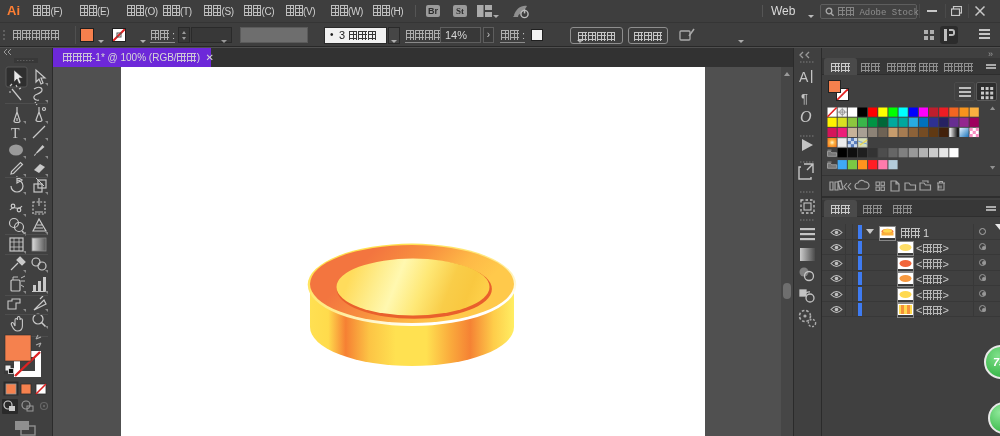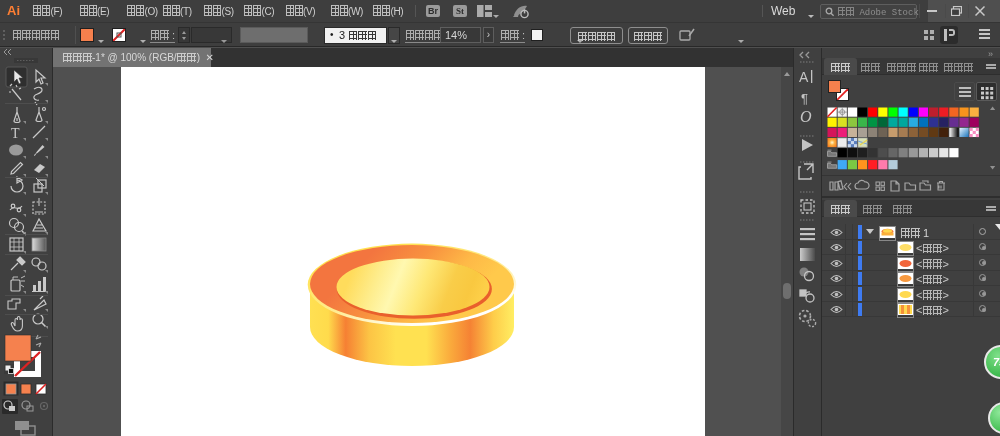--- a/index.html
+++ b/index.html
@@ -12,21 +12,21 @@
 .hz.s{width:9px;height:9.5px;}
 .menu{white-space:nowrap;font-size:10px;letter-spacing:-0.4px;}
 .menu .hz{width:8px;height:11px;}
 #ctrlbar .hz{width:8.5px;height:10px;}
 #ctrlbar .hz.s{width:8.5px;height:9px;}
 .caret{display:inline-block;width:7px;height:4px;position:relative;}
 .caret:before{content:"";position:absolute;left:0;top:0;border:3.5px solid transparent;border-top-color:currentColor;border-bottom:0;}
 </style></head>
 <body>
 
-<div class="abs" id="topbar" style="left:0;top:0;width:928px;height:22px;background:#3E3E3E;color:#CFCFCF;font-size:11px;">
+<div class="abs" id="topbar" style="left:0;top:0;width:1000px;height:22px;background:#3E3E3E;color:#CFCFCF;font-size:11px;">
  <div class="abs" style="left:7px;top:3px;font-size:13px;font-weight:bold;color:#FF7F33;">Ai</div>
  <div class="abs menu" style="left:32.5px;top:5px;"><span class="hz"></span><span class="hz"></span>(F)</div>
  <div class="abs menu" style="left:79px;top:5px;"><span class="hz"></span><span class="hz"></span>(E)</div>
  <div class="abs menu" style="left:126.5px;top:5px;"><span class="hz"></span><span class="hz"></span>(O)</div>
  <div class="abs menu" style="left:162px;top:5px;"><span class="hz"></span><span class="hz"></span>(T)</div>
  <div class="abs menu" style="left:203.5px;top:5px;"><span class="hz"></span><span class="hz"></span>(S)</div>
  <div class="abs menu" style="left:243.5px;top:5px;"><span class="hz"></span><span class="hz"></span>(C)</div>
  <div class="abs menu" style="left:285px;top:5px;"><span class="hz"></span><span class="hz"></span>(V)</div>
  <div class="abs menu" style="left:330px;top:5px;"><span class="hz"></span><span class="hz"></span>(W)</div>
  <div class="abs menu" style="left:372.5px;top:5px;"><span class="hz"></span><span class="hz"></span>(H)</div>
@@ -222,21 +222,21 @@
   <circle cx="44" cy="358" r="3.5" fill="none" stroke="#666" stroke-width="1.2"></circle>
         <circle cx="44" cy="358" r="1.2" fill="#666"></circle>
 
   <rect x="15" y="373" width="14" height="9" fill="#8F8F8F"></rect>
   <rect x="21" y="378" width="14" height="9" fill="none" stroke="#8F8F8F" stroke-width="1.4"></rect>
  </g>
 </svg>
 </div>
 
 <div class="abs" id="tabbar" style="left:53px;top:48px;width:740px;height:19px;background:#323232;">
- <div class="abs" style="left:0;top:0;width:158px;height:19px;background:#737373;color:#D8D8D8;font-size:10px;line-height:19px;padding-left:9px;white-space:nowrap;">
+ <div class="abs" style="left:0;top:0;width:158px;height:19px;background:#6d28d9;color:#D8D8D8;font-size:10px;line-height:19px;padding-left:9px;white-space:nowrap;">
   <span class="hz s"></span><span class="hz s"></span><span class="hz s"></span>-1* @ 100% (RGB/<span class="hz s"></span><span class="hz s"></span>)&nbsp;&nbsp;<span style="font-size:10px;">✕</span>
  </div>
 </div>
 <div class="abs" id="canvas" style="left:53px;top:67px;width:728px;height:369px;background:#505050;">
  <div class="abs" id="artboard" style="left:68px;top:0;width:584px;height:369px;background:#FFFFFF;"></div>
  <svg class="abs" id="coin" style="left:247px;top:165px;" width="230" height="140" viewBox="0 0 230 140">
   <defs>
    <linearGradient id="sideg" gradientUnits="userSpaceOnUse" x1="10" y1="0" x2="214" y2="0">
     <stop offset="0" stop-color="#FFE052"></stop>
     <stop offset="0.09" stop-color="#FFDB4C"></stop>

